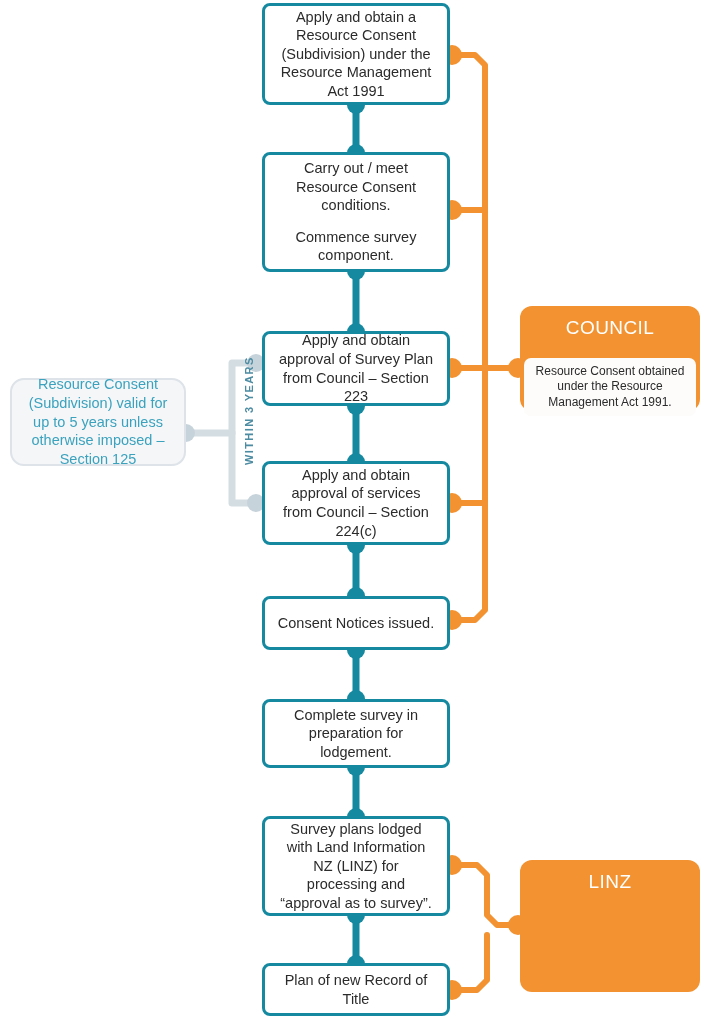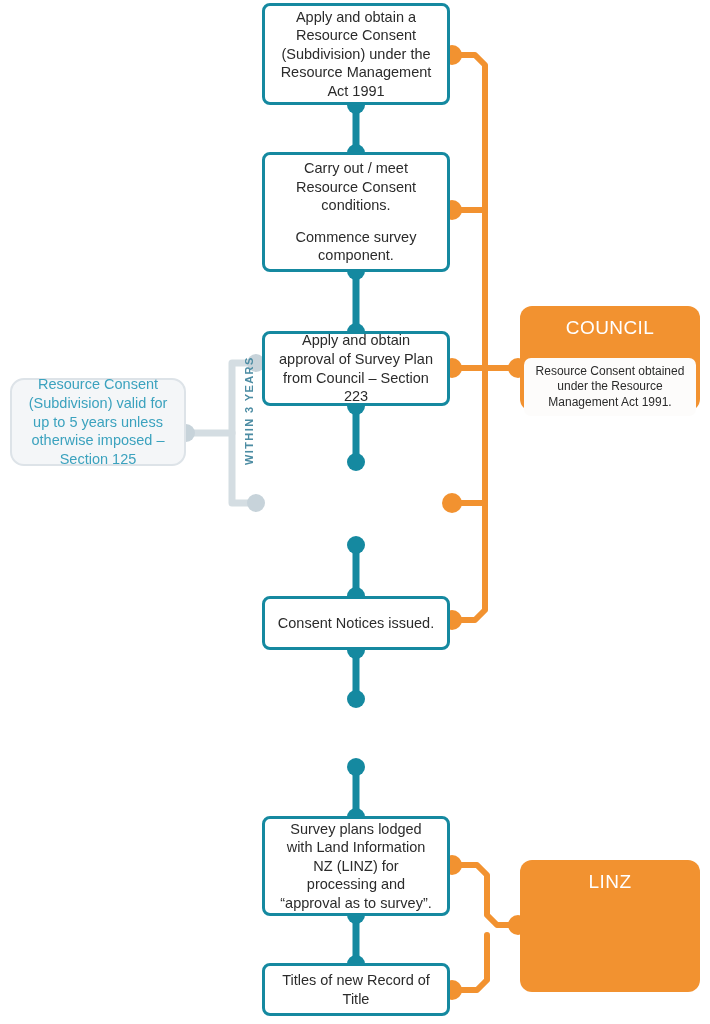--- a/index.html
+++ b/index.html
@@ -191,37 +191,47 @@
       <p>Commence survey component.</p>
     </div>
   </div>
 
   <div class="pbox" style="left:262px; top:331px; width:188px; height:75px;">
     <div class="ptext">
       <p>Apply and obtain approval of Survey Plan from Council – Section 223</p>
     </div>
   </div>
 
+  <div class="pbox" style="left:262px; top:461px; width:188px; height:84px;">
+    <div class="ptext">
+      <p>Apply and obtain approval of services from Council – Section 224(c)</p>
+    </div>
+  </div>
 
   <div class="pbox" style="left:262px; top:596px; width:188px; height:54px;">
     <div class="ptext">
       <p>Consent Notices issued.</p>
     </div>
   </div>
 
+  <div class="pbox" style="left:262px; top:699px; width:188px; height:69px;">
+    <div class="ptext">
+      <p>Complete survey in preparation for lodgement.</p>
+    </div>
+  </div>
 
   <div class="pbox" style="left:262px; top:816px; width:188px; height:100px;">
     <div class="ptext">
       <p>Survey plans lodged with Land Information NZ (LINZ) for processing and “approval as to survey”.</p>
     </div>
   </div>
 
   <div class="pbox" style="left:262px; top:963px; width:188px; height:53px;">
     <div class="ptext">
-      <p>Titles of new Record of Title</p>
+      <p>Plan of new Record of Title</p>
     </div>
   </div>
 
   <div class="notebox" style="left:10px; top:378px; width:176px; height:88px;">
     <span>Resource Consent (Subdivision) valid for up to 5 years unless otherwise imposed – Section 125</span>
   </div>
 
   <div class="vlabel" style="left:243px; top:465px;">
     <span>WITHIN 3 YEARS</span>
   </div>

